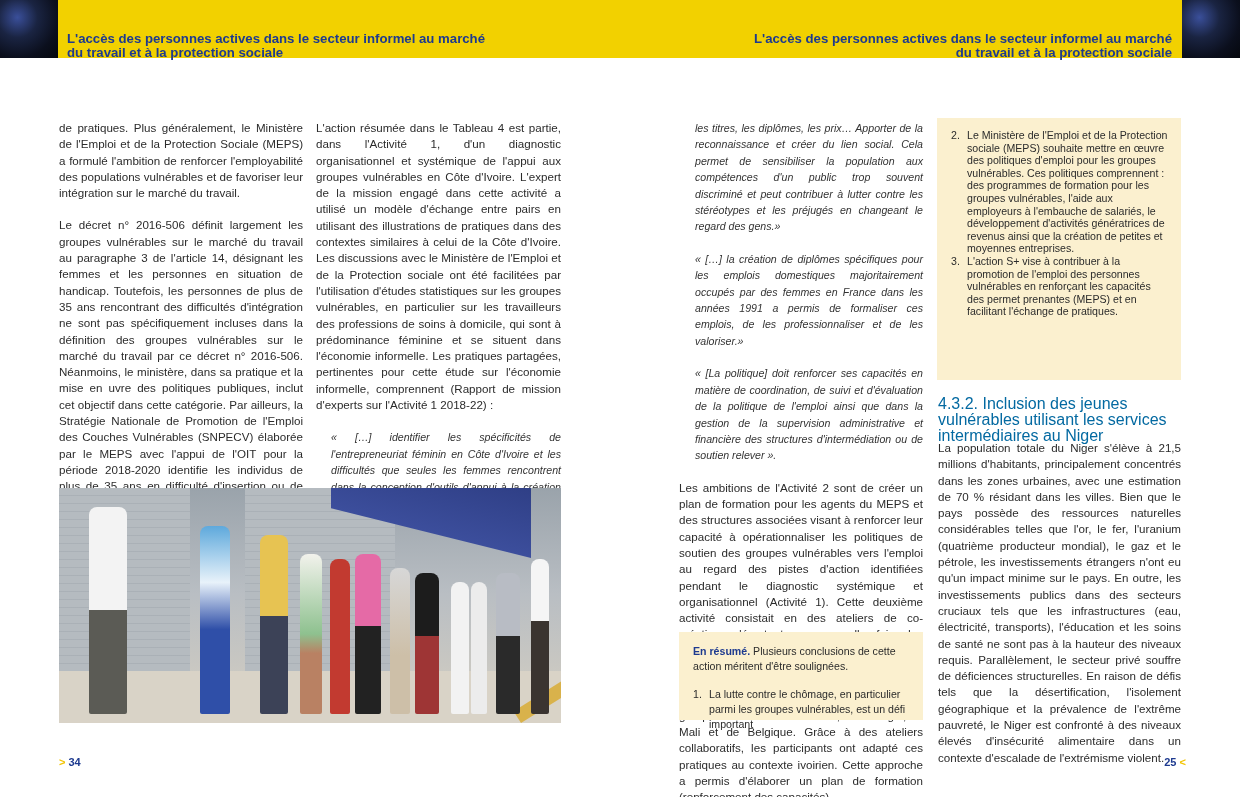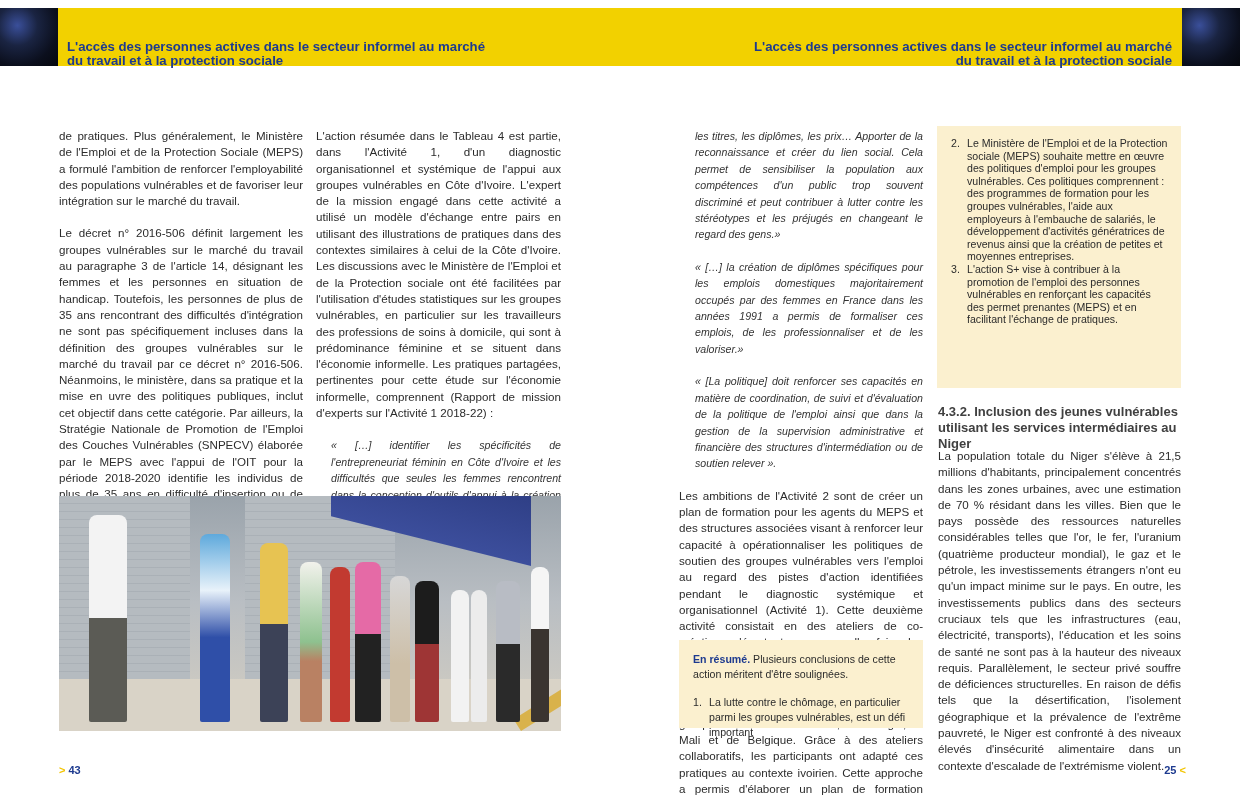--- a/index.html
+++ b/index.html
@@ -1,19 +1,19 @@
 <!DOCTYPE html>
 <html><head>
 <meta charset="utf-8">
 <style>
   * { box-sizing: border-box; margin: 0; padding: 0; }
   html, body { width: 1240px; height: 797px; background: #ffffff; overflow: hidden; }
   body { position: relative; font-family: "Liberation Sans", "DejaVu Sans", sans-serif; color: #2b2b2b; }
 
-  .page { position: absolute; top: 8px; height: 622px; width: 620px; padding-left: 40px; }
+  .page { position: absolute; top: 0; height: 622px; width: 620px; padding-left: 40px; }
   .page.left { left: 0; }
   .page.right { left: 620px; }
 
   .header-band { position: absolute; top: 0; height: 58px; background: #f2d100; }
   .page.left .header-band { left: 58px; right: 0; }
   .page.right .header-band { left: 0; right: 58px; }
   .header-photo { position: absolute; top: 0; width: 58px; height: 58px;
     background: radial-gradient(circle at 30% 30%, #3a4f9a 0%, #1a2442 35%, #0b0f1d 70%, #05070d 100%); }
   .page.left .header-photo { left: 0; }
   .page.right .header-photo { right: 0; }
@@ -46,21 +46,21 @@
   .summary-box { position: absolute; background: #fbf0cf; }
   .summary-left { left: 59px; top: 632px; width: 244px; height: 88px; padding: 12px 13px 0 14px; font-size: 10.6px; line-height: 15px; }
   .summary-right { left: 317px; top: 118px; width: 244px; height: 262px; padding: 11px 12px 0 14px; font-size: 10.6px; line-height: 12.6px; }
   .summary-lead { color: #1d3a8f; font-weight: bold; }
   .summary-list { list-style: none; margin-top: 13px; }
   .summary-list li { position: relative; padding-left: 16px; }
   .summary-list li .num { position: absolute; left: 0; top: 0; }
   .summary-right .cont { padding-left: 16px; }
   .summary-right .summary-list { margin-top: 0; }
 
-  .section-heading { position: absolute; left: 318px; top: 396px; width: 250px; font-weight: bold; font-size: 13px; line-height: 16px; color: #404040; }
+  .section-heading { position: absolute; left: 318px; top: 396px; width: 250px; font-weight: normal; font-size: 16px; line-height: 16px; color: #0369a1; }
   .niger-text { position: absolute; left: 318px; top: 440px; width: 243px; font-size: 11.6px; line-height: 16.3px; text-align: justify; }
 
   .folio { position: absolute; top: 756px; font-size: 11px; font-weight: bold; color: #1d3a8f; }
   .folio .chev { color: #f2c400; font-weight: bold; }
   .page.left .folio { left: 59px; }
   .page.right .folio { right: 54px; }
 </style>
 </head>
 <body>
 
@@ -98,21 +98,21 @@
     <div class="person" style="left:66%;width:20px;height:62%;background:linear-gradient(180deg,#d7d7d7 0%,#cdbfa8 60%);"></div>
     <div class="person" style="left:71%;width:24px;height:60%;background:linear-gradient(180deg,#1c1c1c 0%,#1c1c1c 45%,#9e3535 45%);"></div>
     <div class="person" style="left:78%;width:18px;height:56%;background:#f2f2f2;"></div>
     <div class="person" style="left:82%;width:16px;height:56%;background:#ececec;"></div>
     <div class="person" style="left:87%;width:24px;height:60%;background:linear-gradient(180deg,#b8bcc4 0%,#b8bcc4 45%,#2a2a2a 45%);"></div>
     <div class="person" style="left:94%;width:18px;height:66%;background:linear-gradient(180deg,#f5f5f5 0%,#f5f5f5 40%,#3a3430 40%);"></div>
   </div>
 
   <div class="folio">
     <span class="chev">&gt;</span>
-    <span>43</span>
+    <span>34</span>
   </div>
 </div>
 
 <div class="page right">
   <div class="header-band"></div>
   <div class="header-photo"></div>
   <div class="running-head">
     <div>L'accès des personnes actives dans le secteur informel au marché</div>
     <div>du travail et à la protection sociale</div>
   </div>

